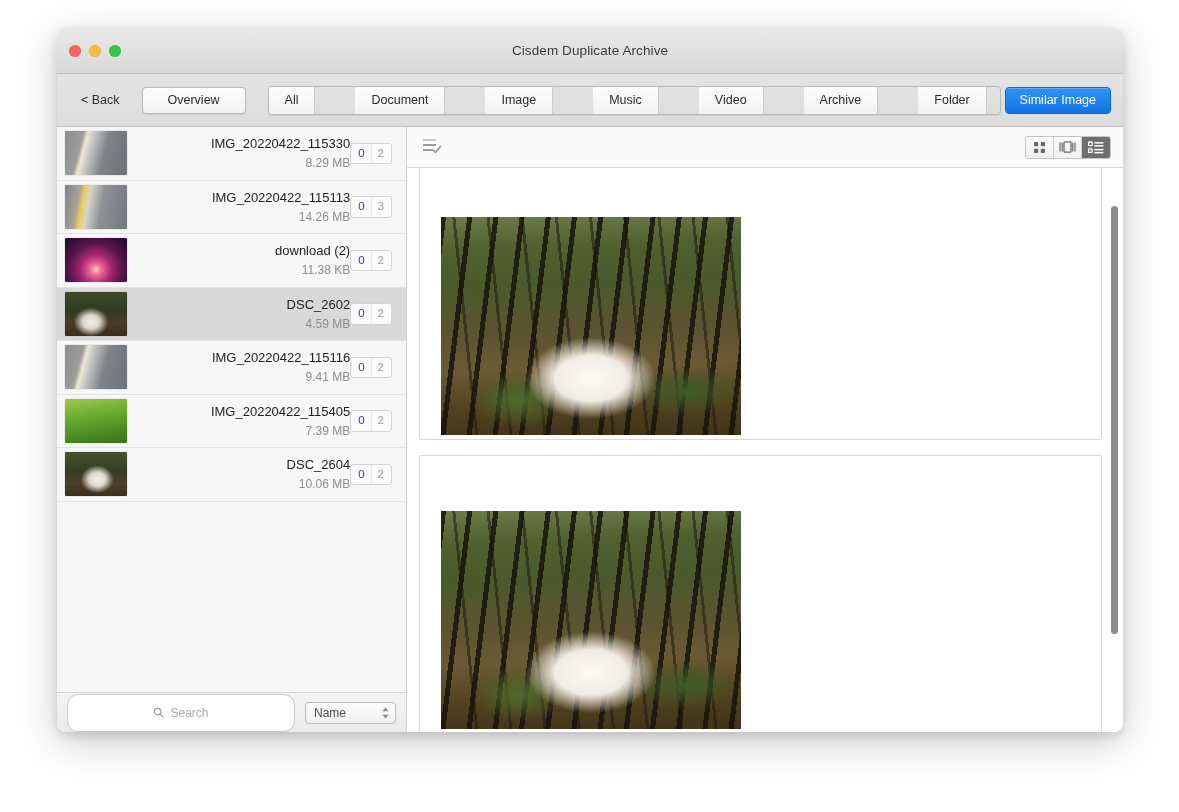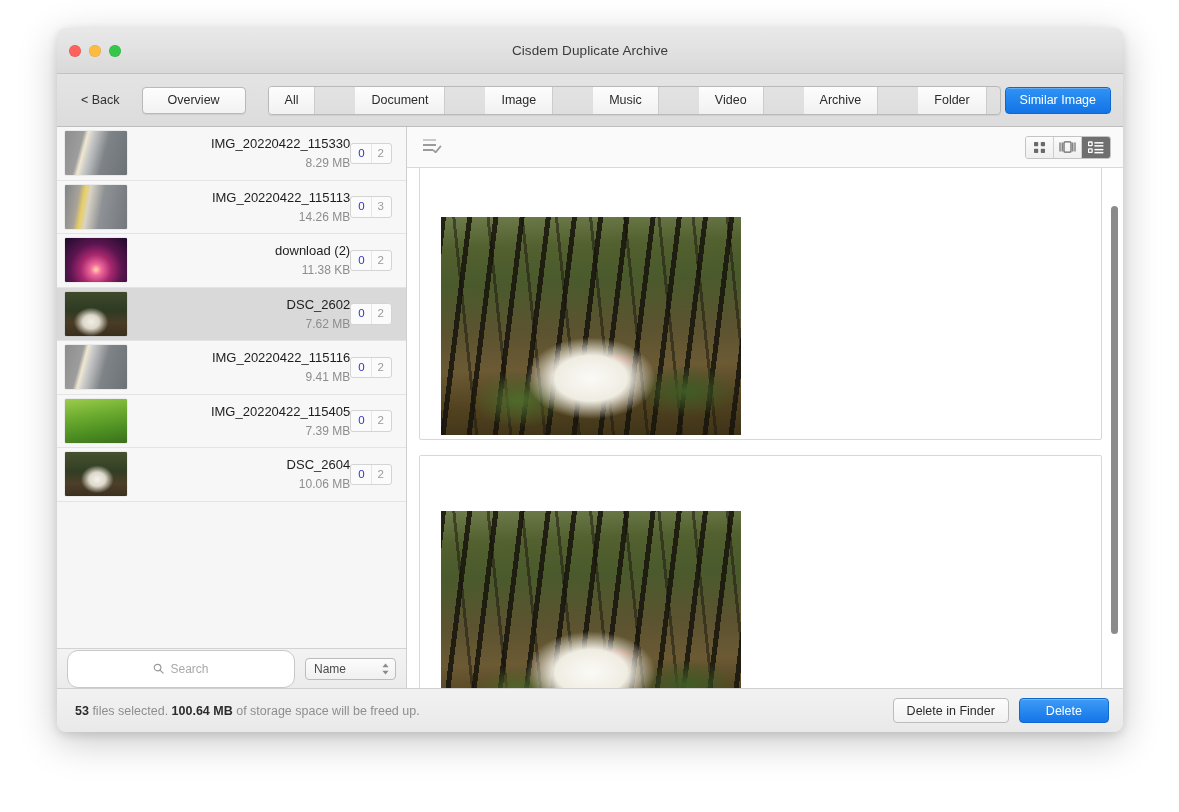--- a/index.html
+++ b/index.html
@@ -442,21 +442,21 @@
             </div>
             <div class="badge">
               <span class="sel">0</span>
               <span class="tot">2</span>
             </div>
           </div>
           <div class="group-row selected">
             <div class="thumb dog"></div>
             <div class="g-meta">
               <div class="g-name">DSC_2602</div>
-              <div class="g-size">7.62 MB</div>
+              <div class="g-size">4.59 MB</div>
             </div>
             <div class="badge">
               <span class="sel">0</span>
               <span class="tot">2</span>
             </div>
           </div>
           <div class="group-row">
             <div class="thumb road"></div>
             <div class="g-meta">
               <div class="g-name">IMG_20220422_115116</div>
@@ -563,23 +563,14 @@
 
         <div class="dup-card" style="top:287px; height:330px;">
           <div class="dup-photo photo-forest" style="left:21px; top:55px; width:300px; height:218px;"></div>
         </div>
 
         <div class="vscroll" style="top:38px; height:428px;"></div>
       </div>
     </div>
   </div>
 
-  <div class="bottombar">
-    <div class="status">
-      <b>53</b><span> files selected. </span><b>100.64 MB</b><span> of storage space will be freed up.</span>
-    </div>
-    <div class="bottom-btns">
-      <div class="btn-secondary">Delete in Finder</div>
-      <div class="btn-danger">Delete</div>
-    </div>
-  </div>
 
 </div>
 
 </body></html>

